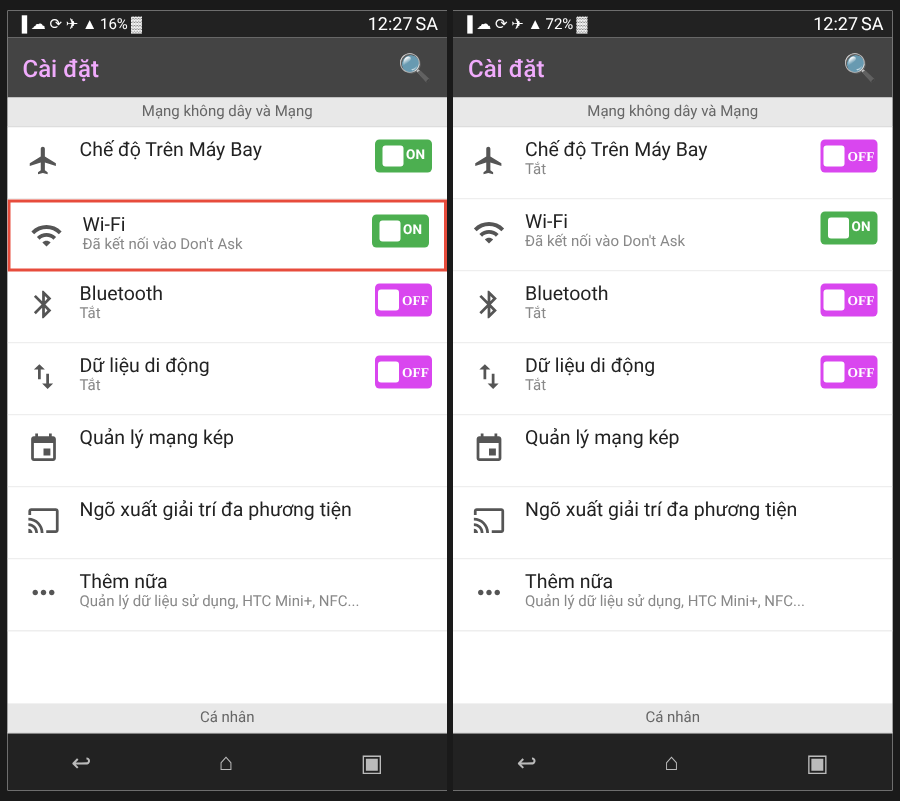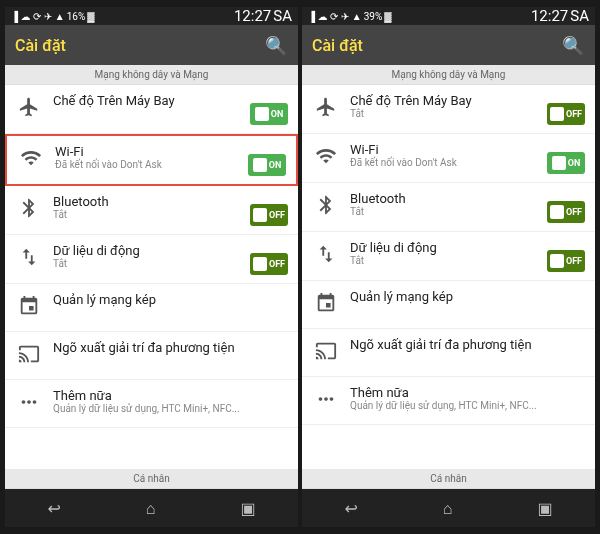--- a/index.html
+++ b/index.html
@@ -30,26 +30,26 @@
       color: #fff;
       font-size: 10px;
       padding: 2px 6px;
       display: flex;
       justify-content: space-between;
       align-items: center;
       height: 18px;
       flex-shrink: 0;
     }
     .status-left { display: flex; align-items: center; gap: 2px; }
-    .status-right { display: flex; align-items: center; gap: 2px; font-size: 15px; justify-content: flex-end; }
+    .status-right { display: flex; align-items: center; gap: 2px; font-size: 12px; justify-content: flex-end; }
 
     
     .top-bar {
       background: #444;
-      color: #fde047;
+      color: #f0abfc;
       padding: 6px 10px;
       display: flex;
       justify-content: space-between;
       align-items: center;
       height: 40px;
       flex-shrink: 0;
     }
     .top-bar-title { font-size: 16px; font-weight: 500; }
     .top-bar-search { font-size: 18px; cursor: pointer; }
 
@@ -120,29 +120,29 @@
       display: flex;
       align-items: center;
       justify-content: center;
       width: 38px;
       height: 22px;
       border-radius: 3px;
       font-size: 9px;
       font-weight: bold;
       color: #fff;
       flex-shrink: 0;
-      margin-top: 10px;
     }
 
     .toggle.on {
       background: #4caf50;
     }
 
     .toggle.off {
-      background: #4d7c0f;
+      background: #d946ef;
+      font-family: Liberation Serif, serif;
     }
 
     .toggle-inner {
       display: flex;
       align-items: center;
       gap: 2px;
     }
 
     .toggle-bar {
       width: 14px;
@@ -306,21 +306,21 @@
       <div class="bottom-nav">
         <span class="nav-btn">↩</span>
         <span class="nav-btn">⌂</span>
         <span class="nav-btn">▣</span>
       </div>
     </div>
     <div class="phone">
     <div class="status-bar">
       <div class="status-left">
         <span>▐ ☁ ⟳ ✈ ▲</span>
-        <span>39%</span>
+        <span>72%</span>
         <span>▓</span>
       </div>
       <div class="status-right">
         <span>12:27</span>
         <span>SA</span>
       </div>
     </div>
 
     <div class="top-bar">
       <span class="top-bar-title">Cài đặt</span>

